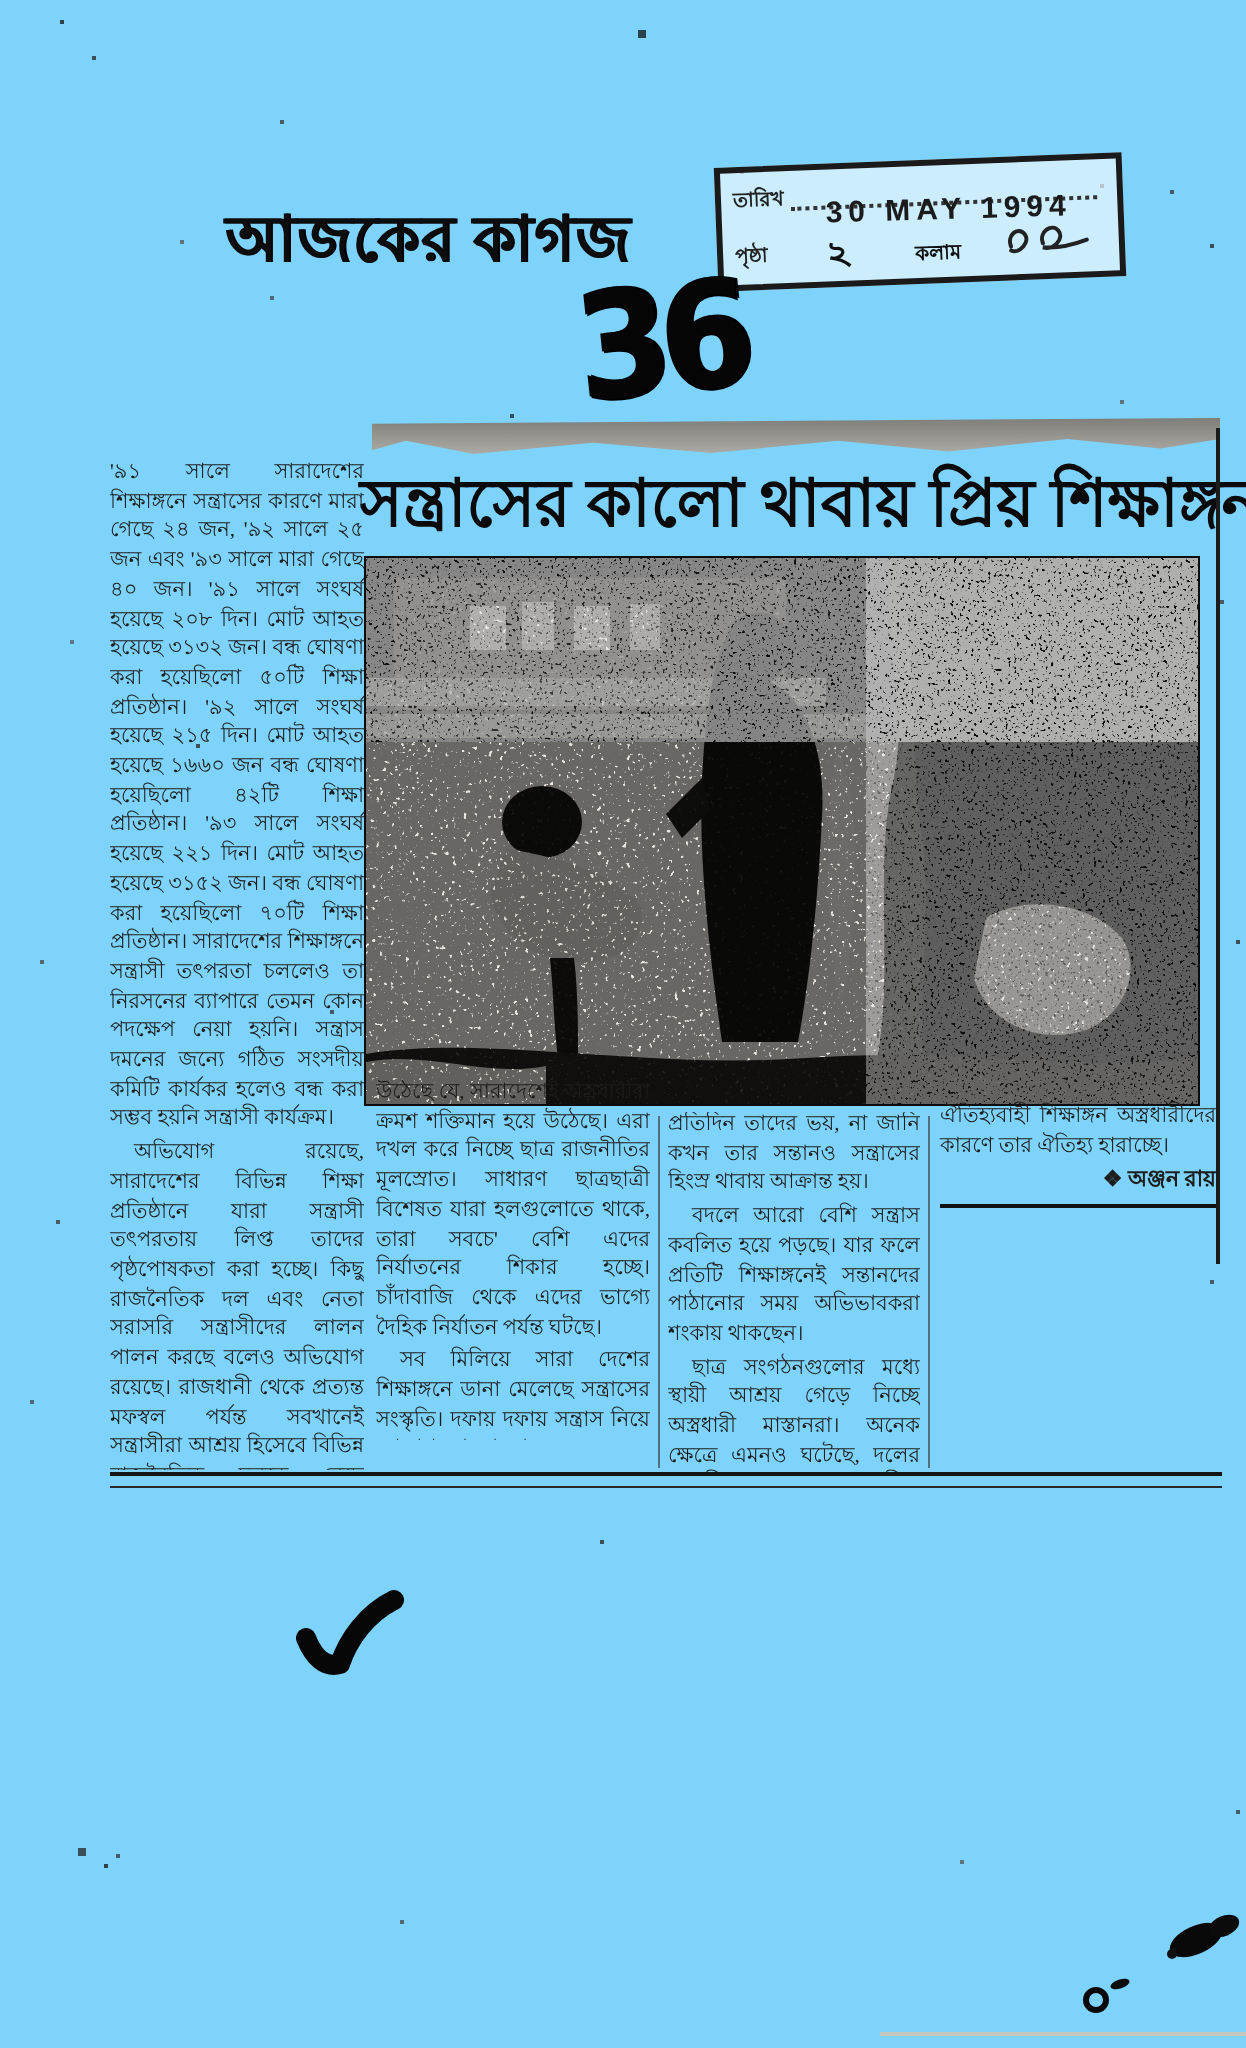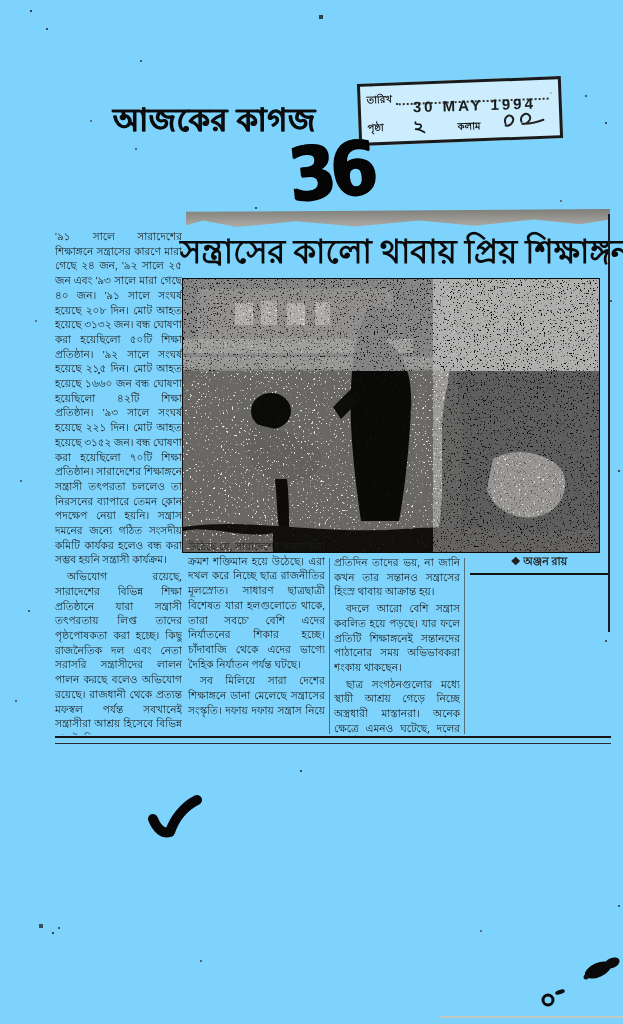--- a/index.html
+++ b/index.html
@@ -49,21 +49,21 @@
   .clip-right-rule{position:absolute;left:608px;top:214px;width:2px;height:418px;background:#1c1c1c;}
   .col{position:absolute;font-size:10.5px;line-height:14.7px;text-align:justify;color:#1d1d1c;}
   .col p{margin:0 0 2px 0;}
   .col p + p{text-indent:12px;}
   .col1{left:55px;top:230px;width:127px;height:505px;overflow:hidden;}
   .col2{left:188px;top:540px;width:137px;height:180px;overflow:hidden;}
   .col3{left:334px;top:556px;width:126px;height:180px;overflow:hidden;}
   .colrule{position:absolute;width:1px;background:#3a3a38;opacity:.65;}
   .byline-box{left:470px;top:552px;width:138px;padding-bottom:4px;border-bottom:2px solid #111;
     position:absolute;font-size:10.5px;line-height:14.5px;text-align:justify;color:#1d1d1c;}
-  .byline-author{margin-top:2px;text-align:center;font-weight:700;font-size:11px;}
+  .byline-author{margin-top:2px;text-align:right;font-weight:700;font-size:11px;}
   .bottom-rule{position:absolute;left:55px;top:736px;width:556px;height:5px;
     border-top:2.5px solid #141414;border-bottom:1.5px solid #2a2a2a;}
   
   .photo{position:absolute;left:183px;top:279px;width:416px;height:273px;
     outline:1.5px solid #0c0c0c;background:#ddd;}
   
   .check{position:absolute;left:145px;top:793px;}
   
   .ink-br{position:absolute;left:520px;top:950px;}
   .faint-bottom-line{position:absolute;left:440px;top:1016px;width:183px;height:1.5px;background:#c6c6c0;}
@@ -161,20 +161,21 @@
     <p>উঠেছে যে, সারাদেশেই অস্ত্রধারীরা ক্রমশ শক্তিমান হয়ে উঠেছে। এরা দখল করে নিচ্ছে ছাত্র রাজনীতির মূলস্রোত। সাধারণ ছাত্রছাত্রী বিশেষত যারা হলগুলোতে থাকে, তারা সবচে' বেশি এদের নির্যাতনের শিকার হচ্ছে। চাঁদাবাজি থেকে এদের ভাগ্যে দৈহিক নির্যাতন পর্যন্ত ঘটছে।</p>
     <p>সব মিলিয়ে সারা দেশের শিক্ষাঙ্গনে ডানা মেলেছে সন্ত্রাসের সংস্কৃতি। দফায় দফায় সন্ত্রাস নিয়ে আলাপ-আলোচনা হয়েছে। সংসদেও দীর্ঘ সময় ধরে সন্ত্রাস নিয়ে আলোচনা হয়েছে কিন্তু তবু শিক্ষাঙ্গন সন্ত্রাস মুক্ত হওয়ার</p>
   </div>
   <div class="col col3">
     <p>প্রতিদিন তাদের ভয়, না জানি কখন তার সন্তানও সন্ত্রাসের হিংস্র থাবায় আক্রান্ত হয়।</p>
     <p>বদলে আরো বেশি সন্ত্রাস কবলিত হয়ে পড়ছে। যার ফলে প্রতিটি শিক্ষাঙ্গনেই সন্তানদের পাঠানোর সময় অভিভাবকরা শংকায় থাকছেন।</p>
     <p>ছাত্র সংগঠনগুলোর মধ্যে স্থায়ী আশ্রয় গেড়ে নিচ্ছে অস্ত্রধারী মাস্তানরা। অনেক ক্ষেত্রে এমনও ঘটেছে, দলের সন্ত্রাসীদের নেতা-নেত্রীরা নিয়ন্ত্রণ করতে পারছে না। দ্রুত এদিকে নজর দেয়া প্রয়োজন কেননা আমাদের</p>
   </div>
 
   <div class="byline-box">
+    <span>ঐতিহ্যবাহী শিক্ষাঙ্গন অস্ত্রধারীদের কারণে তার ঐতিহ্য হারাচ্ছে।</span>
     <div class="byline-author">
       <span>❖</span>
       <span>অঞ্জন রায়</span>
     </div>
   </div>
 
   <div class="bottom-rule"></div>
 
   <svg class="check" width="58" height="48" viewBox="0 0 58 48">
     <path d="M8 26 C12 36 18 41 25 39 C29 27 38 14 52 7" stroke="#070707" stroke-width="10" fill="none" stroke-linecap="round" stroke-linejoin="round"></path>

